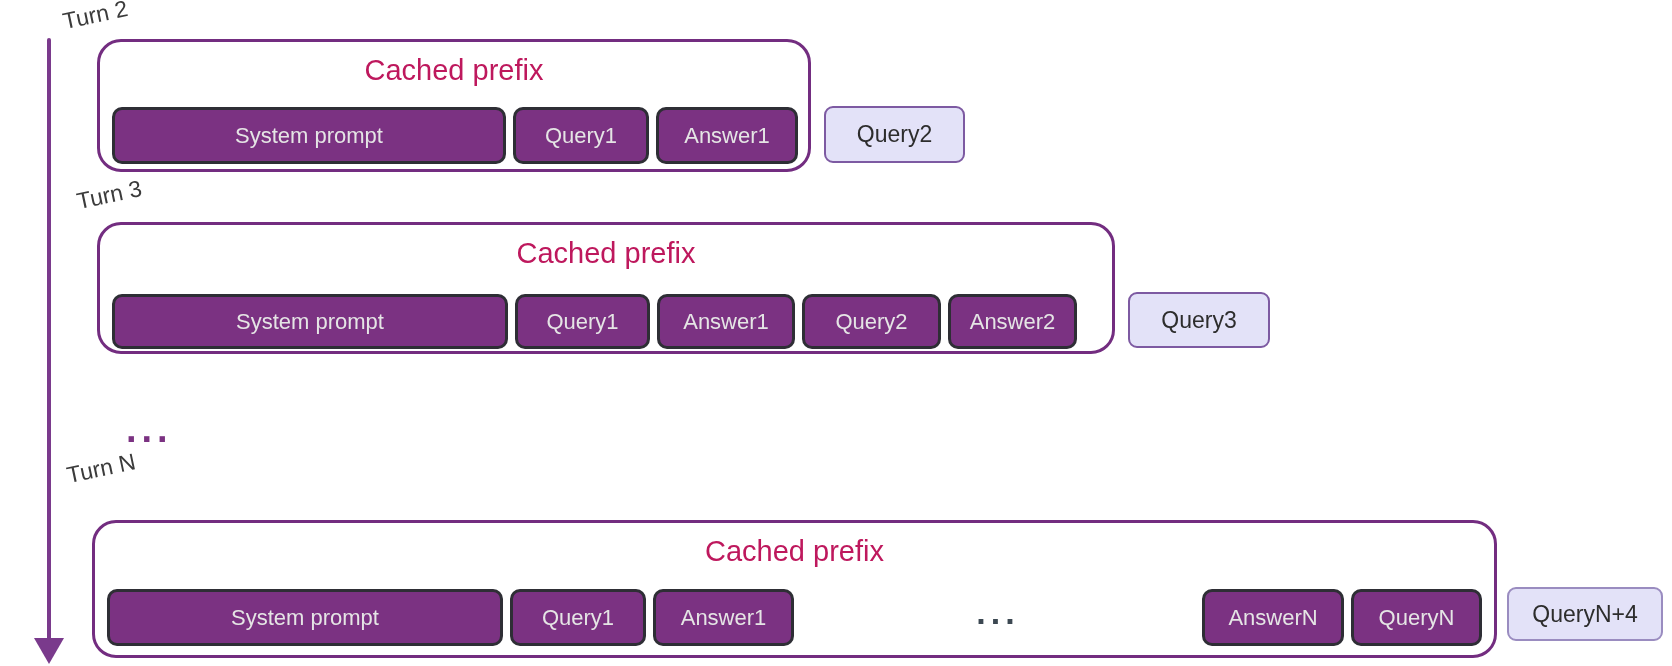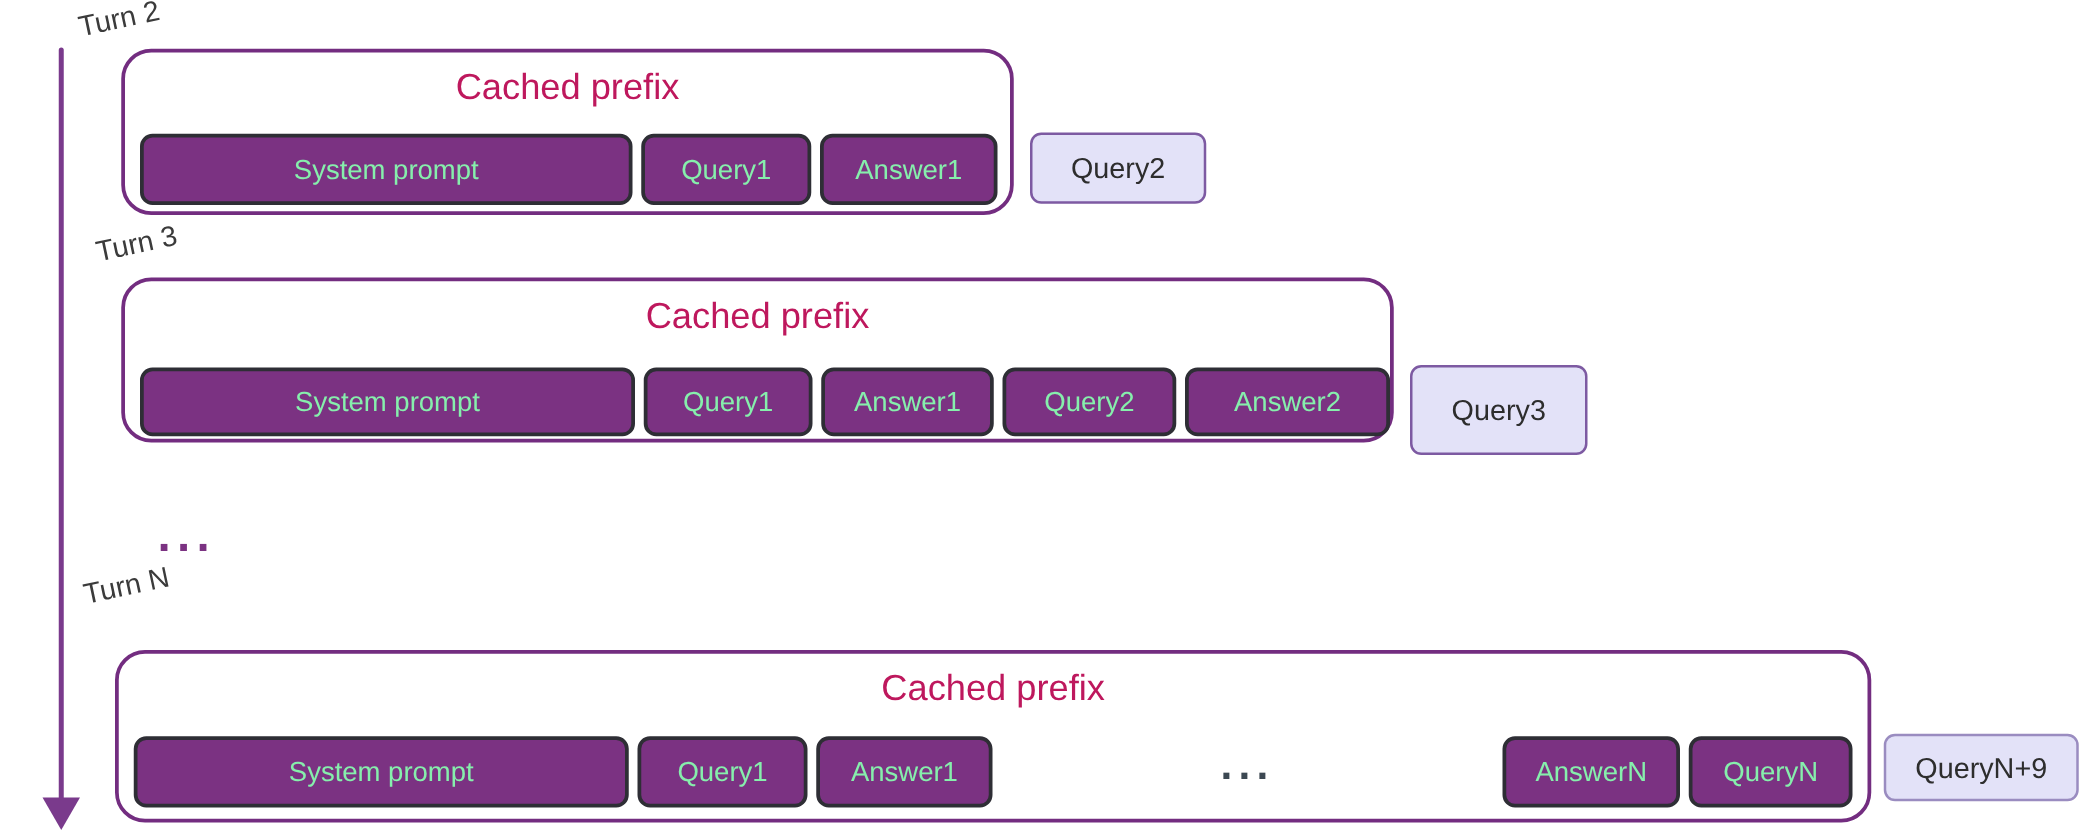--- a/index.html
+++ b/index.html
@@ -60,21 +60,21 @@
     box-sizing:border-box;padding:0 12px;
   }
   .cb1 .tokens{top:65px;height:57px;}
   .cb2 .tokens{top:69px;height:55px;}
   .cb3 .tokens{top:66px;height:57px;}
 
   .token{
     background:#7b3282;
     border:3px solid #2e2e35;
     border-radius:10px;
-    color:#86efac;
+    color:#e5e5e5;
     font-size:22px;
     display:flex;align-items:center;justify-content:center;
     box-sizing:border-box;
     white-space:nowrap;
     flex:0 0 auto;
   }
 
   .gap-ellipsis{
     flex:1 1 auto;
     display:flex;align-items:center;justify-content:center;
@@ -87,21 +87,21 @@
   .new-query{
     position:absolute;
     background:#e3e2f8;
     border:2.5px solid #7d5aa2;
     border-radius:9px;
     color:#2d2d2d;font-size:23px;
     display:flex;align-items:center;justify-content:center;
     box-sizing:border-box;white-space:nowrap;
   }
   .nq1{left:824px;top:106px;width:141px;height:57px;}
-  .nq2{left:1128px;top:292px;width:142px;height:72px;}
+  .nq2{left:1128px;top:292px;width:142px;height:56px;}
   .nq3{left:1507px;top:587px;width:156px;height:54px;border-color:#9a8cc0;}
 
   
   .rows-ellipsis{
     position:absolute;left:126px;top:408px;
     color:#7b3282;font-size:38px;font-weight:900;
     letter-spacing:5px;
   }
 </style>
 </head>
@@ -126,34 +126,34 @@
   <div class="new-query nq1">Query2</div>
 
   <div class="turn-label tl2">Turn 3</div>
   <div class="cache-box cb2">
     <div class="cache-title">Cached prefix</div>
     <div class="tokens">
       <div class="token" style="width:396px">System prompt</div>
       <div class="token" style="width:135px">Query1</div>
       <div class="token" style="width:138px">Answer1</div>
       <div class="token" style="width:139px">Query2</div>
-      <div class="token" style="width:164px">Answer2</div>
+      <div class="token" style="width:129px">Answer2</div>
     </div>
   </div>
   <div class="new-query nq2">Query3</div>
 
   <div class="rows-ellipsis">...</div>
 
   <div class="turn-label tl3">Turn N</div>
   <div class="cache-box cb3">
     <div class="cache-title">Cached prefix</div>
     <div class="tokens">
       <div class="token" style="width:396px">System prompt</div>
       <div class="token" style="width:136px">Query1</div>
       <div class="token" style="width:141px">Answer1</div>
       <div class="gap-ellipsis">...</div>
       <div class="token" style="width:142px">AnswerN</div>
       <div class="token" style="width:131px">QueryN</div>
     </div>
   </div>
-  <div class="new-query nq3">QueryN+9</div>
+  <div class="new-query nq3">QueryN+4</div>
 
 </div>
 
 </body></html>

